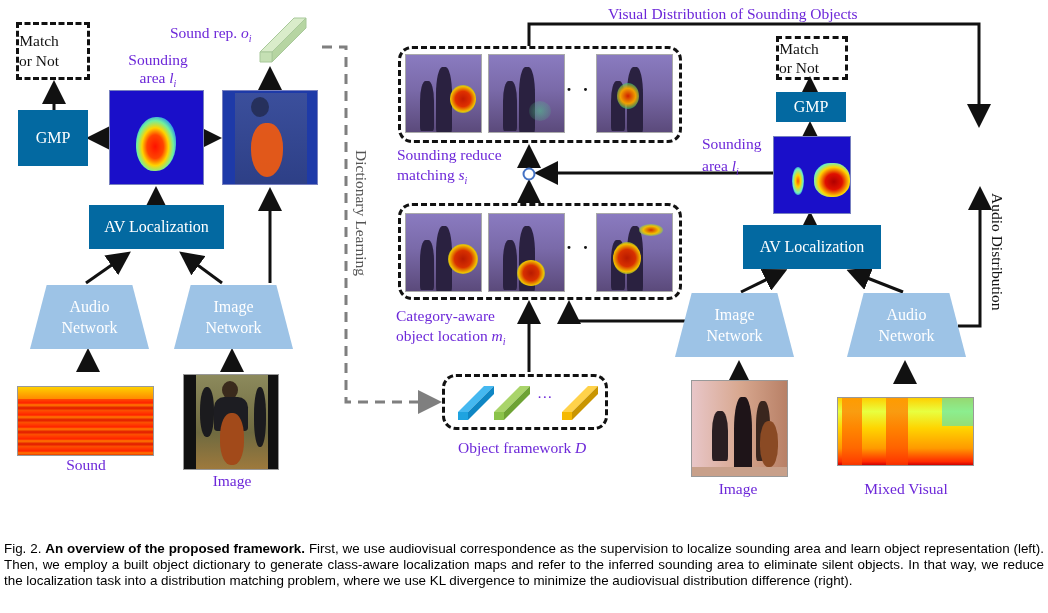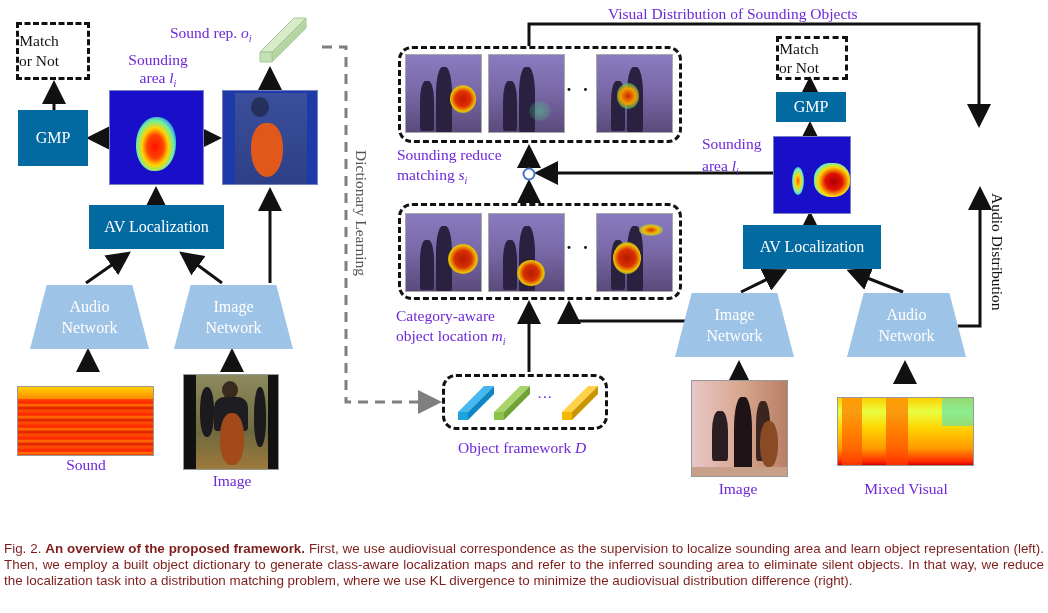--- a/index.html
+++ b/index.html
@@ -22,21 +22,21 @@
   .trap span { position: relative; }
   .heat { position: absolute; background: #1a0fc9; overflow: hidden; border: 1px solid #7780c0; box-sizing: border-box; }
   .thumb { position: absolute; overflow: hidden; border: 1px solid #aaa; box-sizing: border-box;
            background: linear-gradient(180deg, #8a7bc0 0%, #7a6aa9 45%, #5b4a7b 100%); }
   .thumb .person { position: absolute; background: #2a2140; border-radius: 40% 40% 10% 10%; }
   .thumb .blob { position: absolute; border-radius: 50%; }
   .dots { position: absolute; font-size: 18px; font-weight: bold; letter-spacing: 3px; }
   .spec { position: absolute; overflow: hidden; border: 1px solid #999; box-sizing: border-box; }
   .vert { position: absolute; writing-mode: vertical-rl; font-family: "Liberation Serif", serif; font-size: 15.5px; white-space: nowrap; }
   #caption { position: absolute; left: 4px; top: 541px; width: 1040px; font-family: "Liberation Sans", sans-serif;
-             font-size: 13.4px; line-height: 16.2px; color: #7f1d1d; text-align: justify; }
+             font-size: 13.4px; line-height: 16.2px; color: #000000; text-align: justify; }
   #caption b { font-weight: bold; }
   svg.lines { position: absolute; left: 0; top: 0; }
   .bar3d { position: absolute; }
 </style>
 </head>
 <body>
 
 <div id="diagram">
 
   <svg class="lines" width="1048" height="505">

